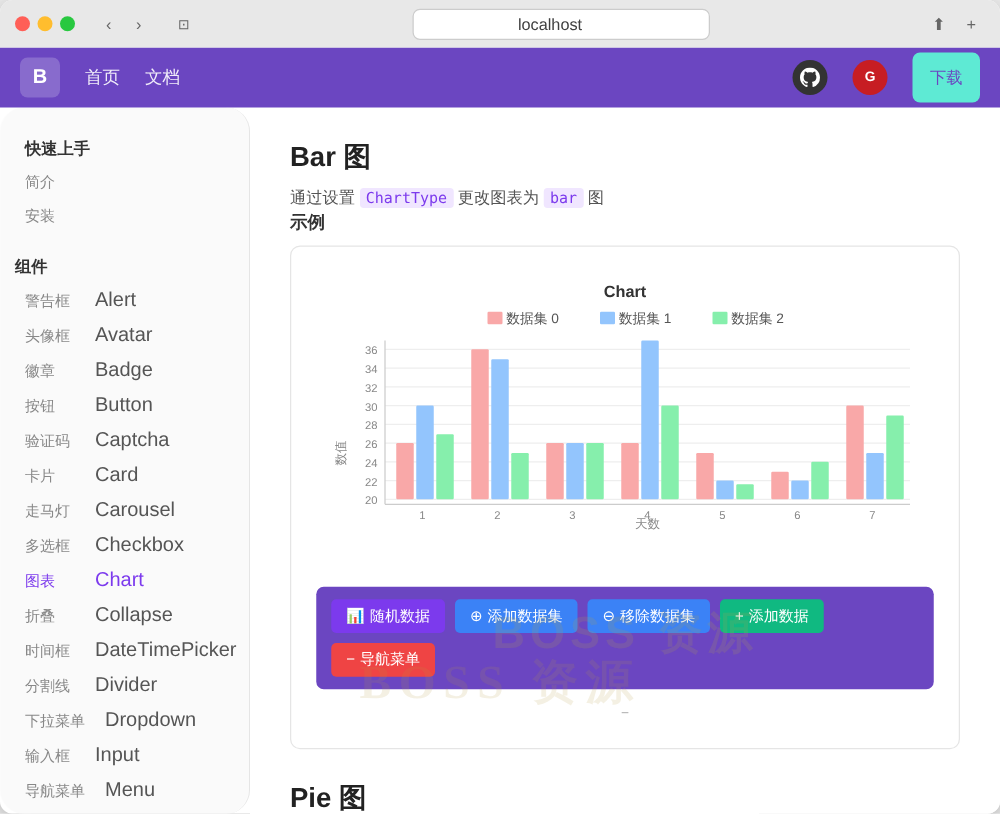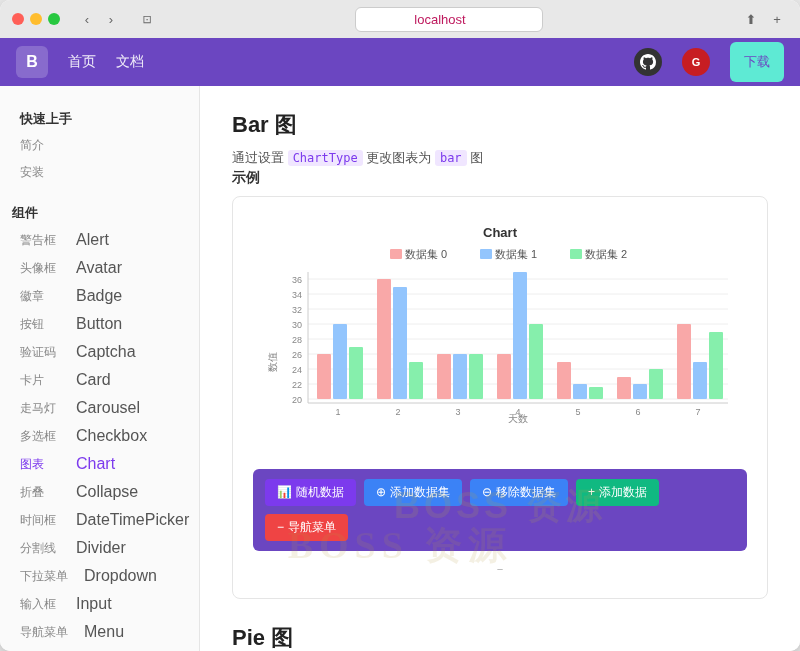--- a/index.html
+++ b/index.html
@@ -11,39 +11,39 @@
     .titlebar { background: #e8e8e8; height: 38px; display: flex; align-items: center; padding: 0 12px; gap: 8px; position: relative; flex-shrink: 0; }
     .traffic-lights { display: flex; gap: 6px; }
     .traffic-light { width: 12px; height: 12px; border-radius: 50%; }
     .tl-close { background: #ff5f57; }
     .tl-min { background: #ffbd2e; }
     .tl-max { background: #28c840; }
     .nav-buttons { display: flex; gap: 2px; margin-left: 8px; }
     .nav-btn { width: 22px; height: 22px; background: none; border: none; cursor: pointer; color: #666; font-size: 13px; display: flex; align-items: center; justify-content: center; }
     .window-btn { width: 22px; height: 22px; background: none; border: none; cursor: pointer; color: #666; font-size: 11px; display: flex; align-items: center; justify-content: center; margin-left: 6px; }
     .address-bar { flex: 1; text-align: center; position: relative; }
-    .address-input { background: #fff; border: 1px solid #ccc; border-radius: 6px; padding: 4px 28px 4px 10px; font-size: 13px; width: 188px; text-align: center; color: #be185d; }
+    .address-input { background: #fff; border: 1px solid #ccc; border-radius: 6px; padding: 4px 28px 4px 10px; font-size: 13px; width: 238px; text-align: center; color: #404040; }
     .titlebar-right { display: flex; gap: 4px; align-items: center; }
     .titlebar-icon-btn { width: 22px; height: 22px; background: none; border: none; cursor: pointer; color: #666; font-size: 13px; }
 
     
     .app-nav { background: #6b46c1; height: 48px; display: flex; align-items: center; padding: 0 16px; gap: 20px; flex-shrink: 0; }
     .brand-logo { width: 32px; height: 32px; background: rgba(255,255,255,0.2); border-radius: 6px; display: flex; align-items: center; justify-content: center; color: white; font-weight: bold; font-size: 16px; }
     .nav-link { color: rgba(255,255,255,0.9); font-size: 14px; cursor: pointer; text-decoration: none; }
     .nav-spacer { flex: 1; }
     .nav-icon-btn { width: 28px; height: 28px; border-radius: 50%; display: flex; align-items: center; justify-content: center; cursor: pointer; }
     .github-icon { background: #333; color: white; font-size: 14px; }
     .gitee-icon { background: #c71d23; color: white; font-size: 11px; font-weight: bold; }
     .download-btn { background: #5eead4; color: #6b46c1; padding: 11px 14px; border-radius: 6px; font-size: 13px; font-weight: 400; cursor: pointer; border: none; }
 
     
     .main-layout { display: flex; flex: 1; overflow: hidden; }
 
     
-    .sidebar { width: 200px; background: #fafafa; border-right: 1px solid #e5e5e5; overflow-y: auto; padding: 16px 0; flex-shrink: 0; }
+    .sidebar { width: 200px; background: #fafafa; border-right: 1px solid #e5e5e5; overflow-y: auto; padding: 16px 0; flex-shrink: 0; border-radius: 19px; }
     .sidebar-section-title { font-size: 13px; font-weight: 600; color: #333; padding: 8px 20px 4px; }
     .sidebar-item { display: flex; align-items: center; gap: 16px; padding: 5px 20px; cursor: pointer; color: #555; font-size: 13px; }
     .sidebar-item.active { color: #7c3aed; }
     .sidebar-item-cn { color: #888; font-size: 12px; min-width: 40px; }
     .sidebar-item-en { font-size: 16px; }
     .sidebar-item.active .sidebar-item-en { color: #7c3aed; font-weight: 500; }
     .sidebar-item.active .sidebar-item-cn { color: #7c3aed; }
 
     
     .content { flex: 1; overflow-y: auto; padding: 24px 32px; background: #fff; }

